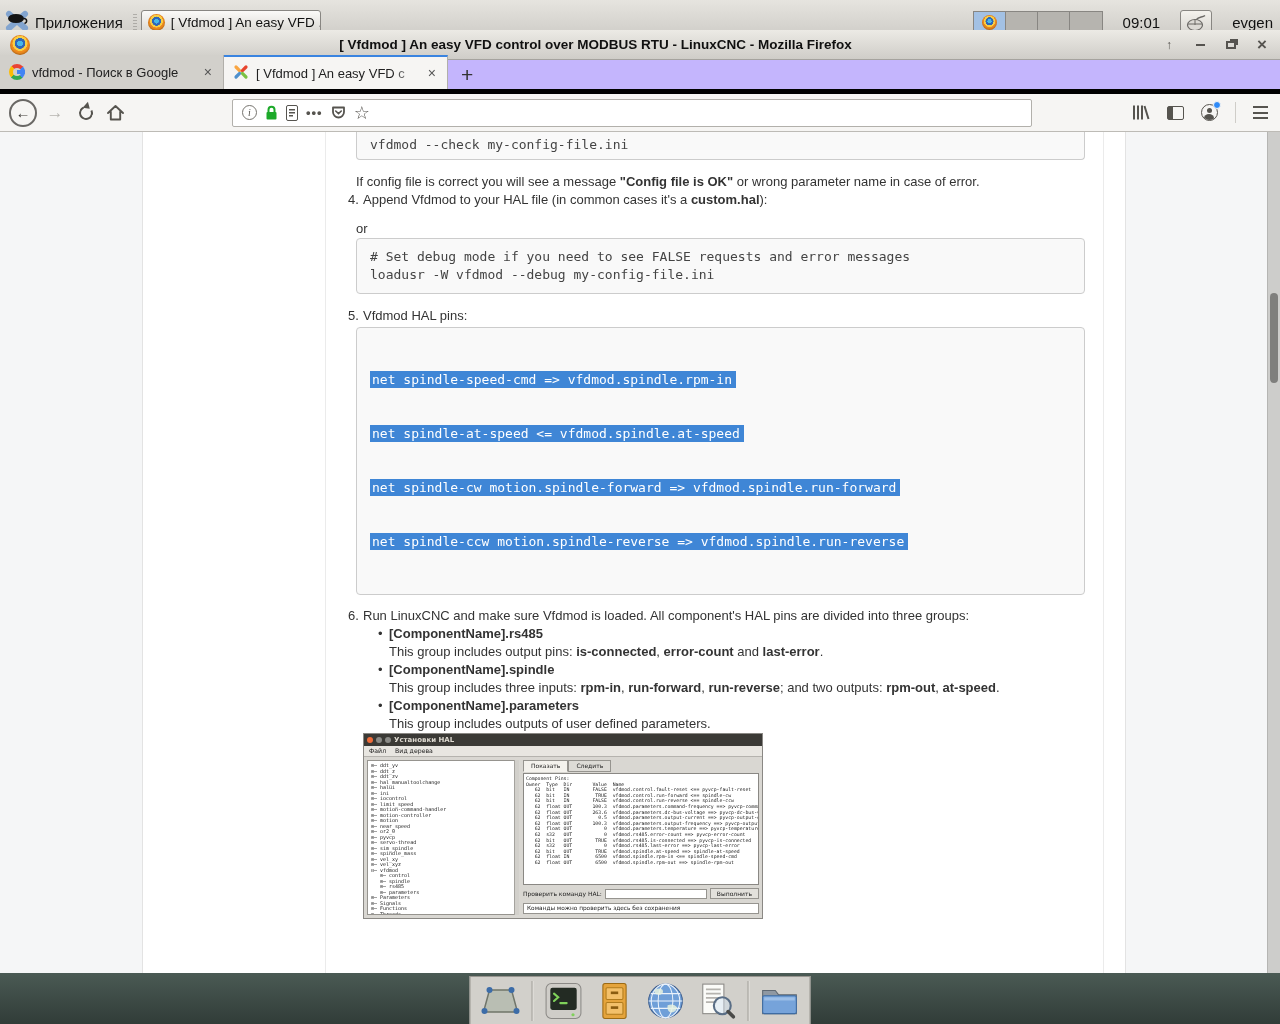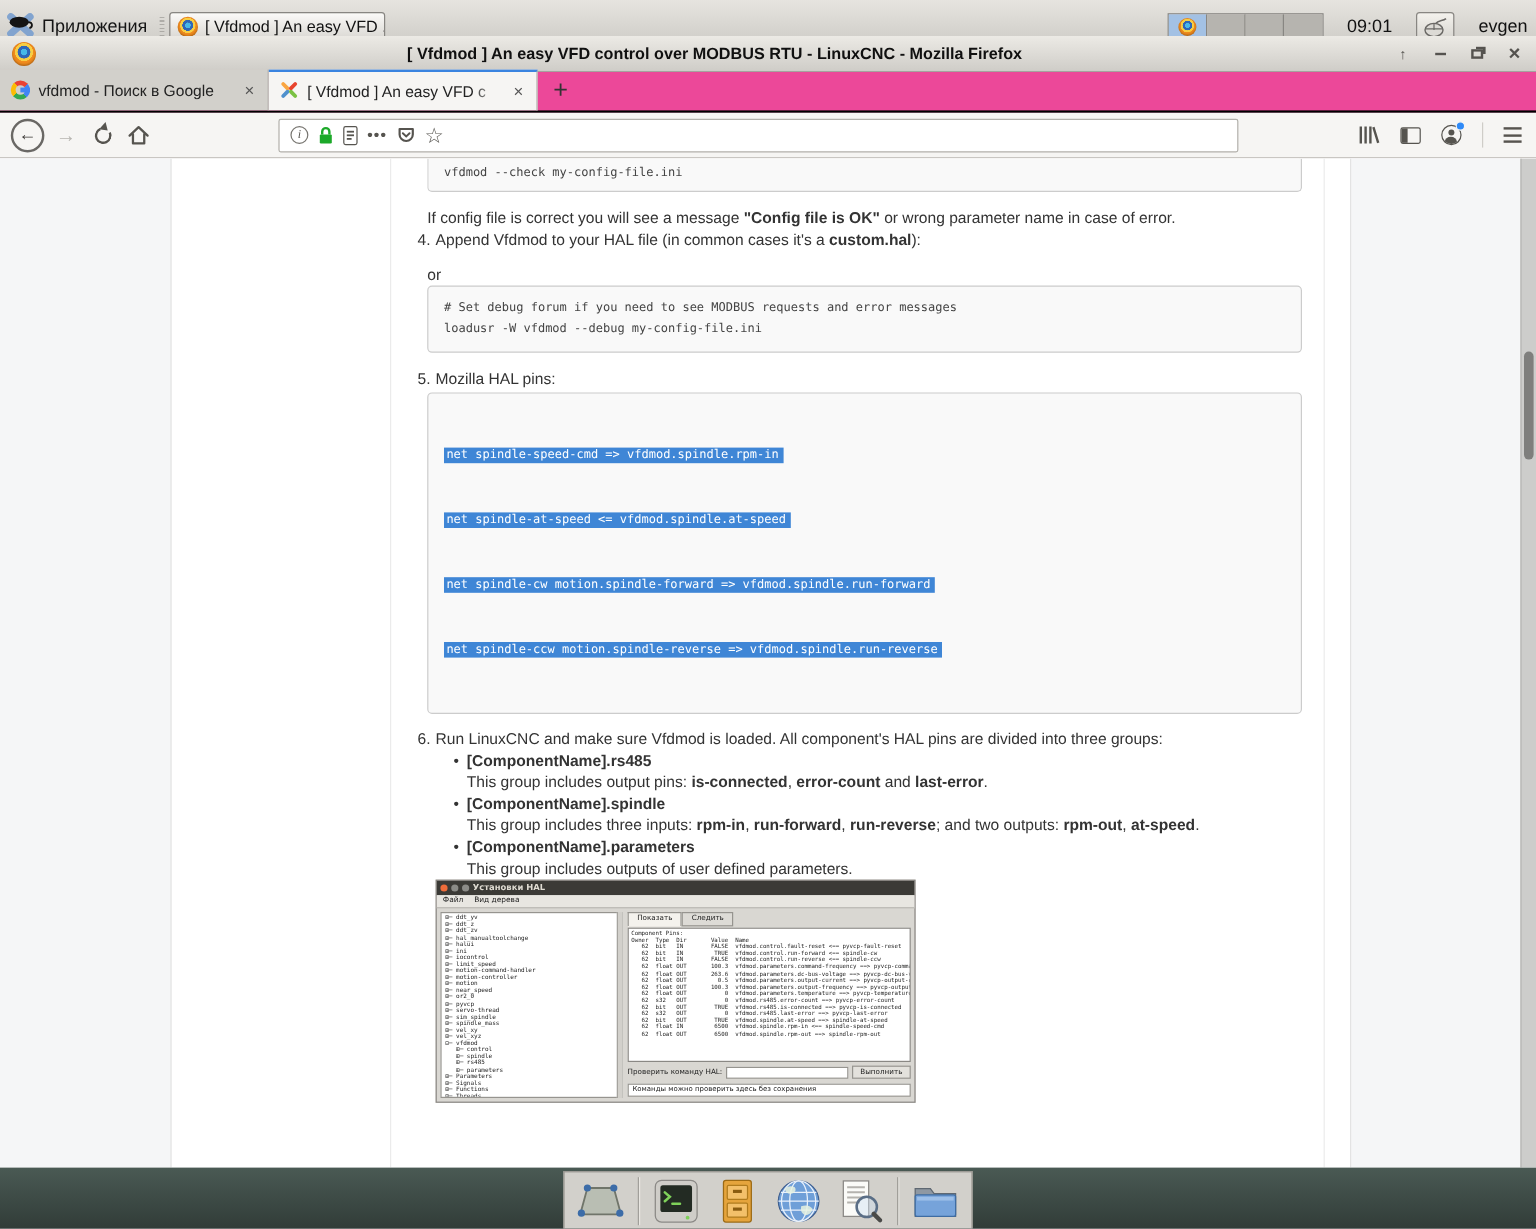--- a/index.html
+++ b/index.html
@@ -41,22 +41,22 @@
   .wtitle{flex:1;text-align:center;font-weight:bold;font-size:13.5px;color:#101010;white-space:nowrap;overflow:hidden;}
   .winbtns{display:flex;gap:15px;align-items:center;}
   .wbtn{width:16px;height:16px;display:flex;align-items:center;justify-content:center;
         color:#55534f;font-size:13px;}
   .wbtn.shade{font-size:12px;}
   .wbtn.min i{display:block;width:9px;border-bottom:2px solid #55534f;}
   .wbtn.max i{display:block;width:10px;height:8px;border:2px solid #55534f;box-shadow:3px -3px 0 -1px #55534f;}
   .wbtn.close{font-size:17px;font-weight:bold;}
 
   
-  .tabbar{position:absolute;top:60px;left:0;right:0;height:34px;background:#ec4899;
-          display:flex;align-items:flex-end;border-bottom:2px solid #000000;}
+  .tabbar{position:absolute;top:60px;left:0;right:0;height:34px;background:#c4b5fd;
+          display:flex;align-items:flex-end;border-bottom:5px solid #000000;}
   .tab{width:224px;height:34px;display:flex;align-items:center;gap:7px;padding:0 9px;
        font-size:13px;color:#222;background:#d2d0cb;border-right:1px solid #b1afaa;position:relative;}
   .tab.active{background:#f6f5f3;border-top:2px solid #3a84e0;height:34px;}
   .tab-label{flex:1;white-space:nowrap;overflow:hidden;position:relative;}
   .tab.active .tab-label:after{content:"";position:absolute;right:0;top:0;bottom:0;width:26px;
        background:linear-gradient(90deg,rgba(246,245,243,0),#f6f5f3);}
   .tab-close{font-size:14px;color:#555;padding:0 2px;}
   .newtab{font-size:21px;color:#333;padding:0 13px;align-self:center;}
   .g-ico{width:16px;height:16px;border-radius:50%;position:relative;flex:none;
     background:conic-gradient(from -40deg,#ea4335 0 90deg,#4285f4 90deg 180deg,#34a853 180deg 270deg,#fbbc05 270deg 360deg);}
@@ -100,21 +100,21 @@
   .content{position:absolute;top:132px;left:0;right:0;height:841px;background:#fff;overflow:hidden;}
   .gutL{position:absolute;left:0;top:0;width:143px;height:100%;background:#f5f6f7;border-right:1px solid #e3e3e3;}
   .gutR{position:absolute;left:1125px;right:13px;top:0;height:100%;background:#f5f6f7;border-left:1px solid #e3e3e3;}
   .vline1{position:absolute;left:325px;top:0;width:1px;height:100%;background:#ebebeb;}
   .vline2{position:absolute;left:1103px;top:0;width:1px;height:100%;background:#ebebeb;}
   .scrollbar{position:absolute;right:0;top:0;width:13px;height:100%;background:#cdcdcb;border-left:1px solid #b5b5b3;}
   .thumb{position:absolute;left:2px;right:2px;top:161px;height:90px;background:#7f7f7d;border-radius:4px;}
 
   .message{position:absolute;left:338px;top:0;width:747px;font-size:13px;line-height:18px;color:#333;}
   .code{background:#f9f9f9;border:1px solid #ccc;border-radius:4px;width:729px;margin-left:18px;
-        font-family:"DejaVu Sans Mono","Liberation Mono",monospace;font-size:10px;line-height:18px;
+        font-family:"DejaVu Sans Mono","Liberation Mono",monospace;font-size:13px;line-height:18px;
         color:#444;padding:9px 13px;white-space:pre;overflow:hidden;}
   .code.cut{border-top:none;border-radius:0 0 4px 4px;padding-top:4px;padding-bottom:5px;}
   .para{margin-left:18px;}
   .oli{position:relative;padding-left:25px;}
   .oli .num{position:absolute;left:10px;}
   .bli{position:relative;padding-left:51px;}
   .bli:before{content:"\2022";position:absolute;left:40px;}
   .bdesc{padding-left:51px;}
   .mt13{margin-top:13px;} .mt11{margin-top:11px;} .mt1{margin-top:1px;} .mt2{margin-top:2px;}
   .mt12{margin-top:12px;} .mt0{margin-top:0;}
@@ -295,25 +295,25 @@
 
       <div class="para mt13"><span>If config file is correct you will see a message </span><b>"Config file is OK"</b><span> or wrong parameter name in case of error.</span></div>
 
       <div class="oli mt0">
         <span class="num">4.</span><span>Append Vfdmod to your HAL file (in common cases it's a </span><b>custom.hal</b><span>):</span>
       </div>
 
 
       <div class="para mt11">or</div>
 
-      <pre class="code mt0"># Set debug forum if you need to see MODBUS requests and error messages
+      <pre class="code mt0"># Set debug mode if you need to see FALSE requests and error messages
 loadusr -W vfdmod --debug my-config-file.ini</pre>
 
       <div class="oli mt13">
-        <span class="num">5.</span><span>Mozilla HAL pins:</span>
+        <span class="num">5.</span><span>Vfdmod HAL pins:</span>
       </div>
 
       <div class="code code4 mt2">
         <div class="selline"><span class="sel">net spindle-speed-cmd =&gt; vfdmod.spindle.rpm-in</span></div>
         <div class="selline"><span class="sel">net spindle-at-speed &lt;= vfdmod.spindle.at-speed</span></div>
         <div class="selline"><span class="sel">net spindle-cw motion.spindle-forward =&gt; vfdmod.spindle.run-forward</span></div>
         <div class="selline"><span class="sel">net spindle-ccw motion.spindle-reverse =&gt; vfdmod.spindle.run-reverse</span></div>
       </div>
 
       <div class="oli mt12">

